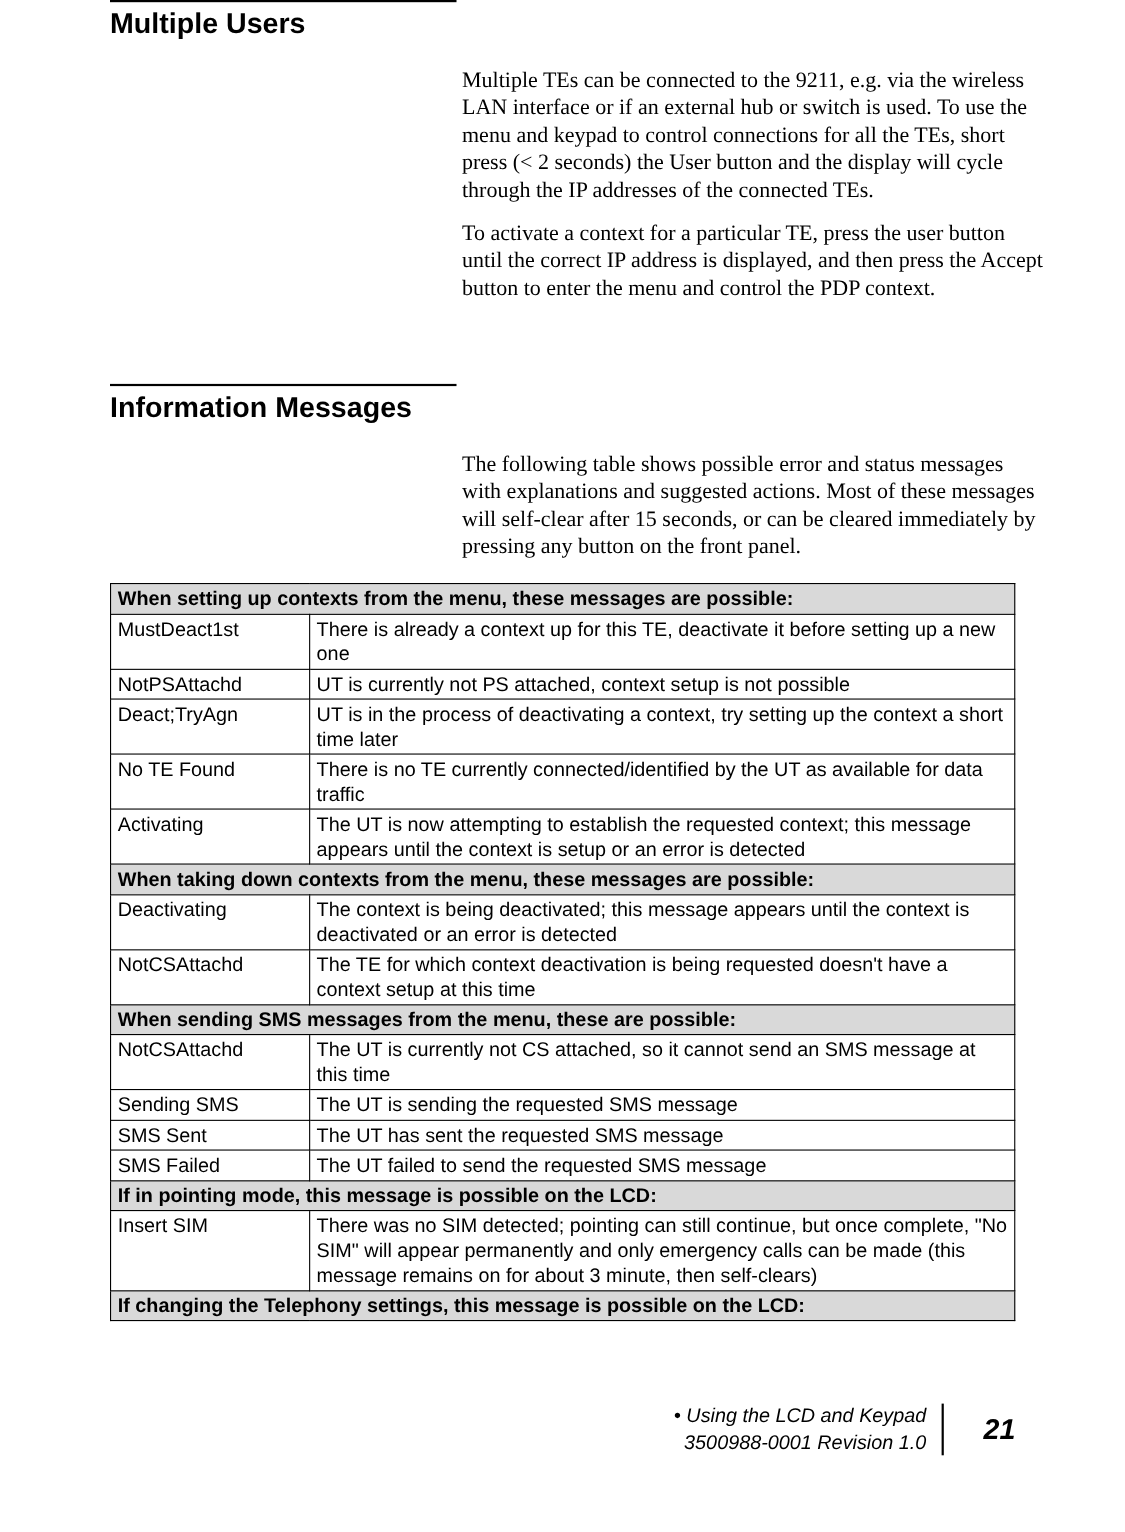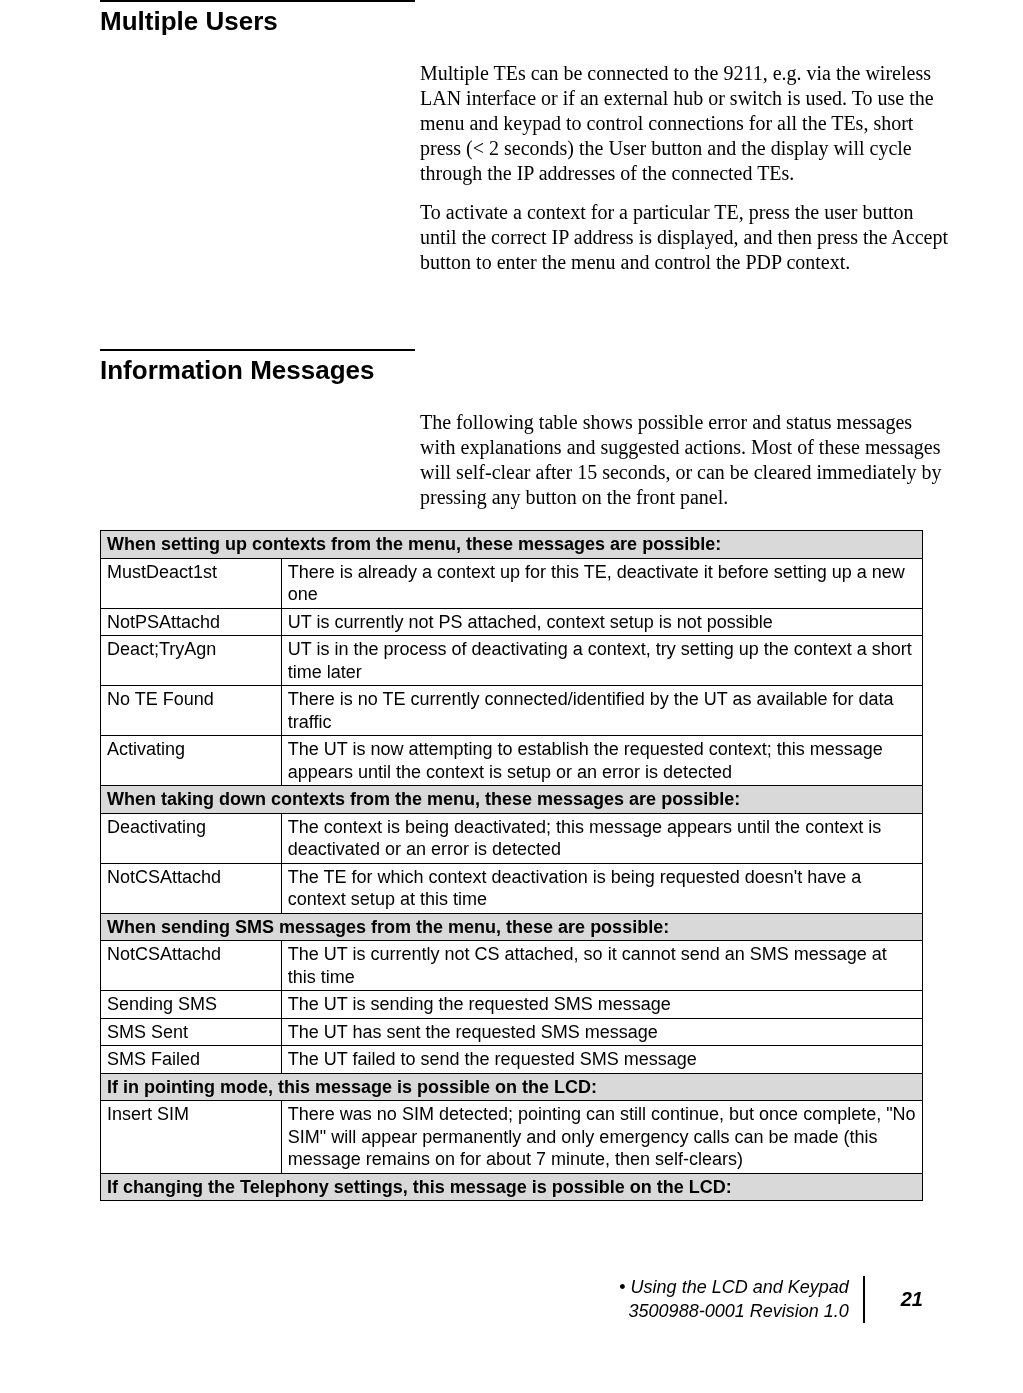--- a/index.html
+++ b/index.html
@@ -70,21 +70,21 @@
   .footer .footer-text {
     text-align: right;
     padding-right: 14px;
     border-right: 2px solid #000;
     line-height: 1.3;
   }
   .footer .pagenum {
     font-style: italic;
     font-weight: bold;
     font-family: Arial, Helvetica, sans-serif;
-    font-size: 20px;
+    font-size: 26px;
     padding-left: 18px;
   }
   .dot {
     font-style: normal;
   }
 </style>
 </head>
 <body>
 
 <div class="page">
@@ -155,21 +155,21 @@
         </tr>
         <tr>
           <td class="col-msg">SMS Failed</td>
           <td>The UT failed to send the requested SMS message</td>
         </tr>
         <tr class="header-row">
           <td colspan="2">If in pointing mode, this message is possible on the LCD:</td>
         </tr>
         <tr>
           <td class="col-msg">Insert SIM</td>
-          <td> There was no SIM detected; pointing can still continue, but once complete, "No SIM" will appear permanently and only emergency calls can be made (this message remains on for about 7 minute, then self-clears)</td>
+          <td> There was no SIM detected; pointing can still continue, but once complete, "No SIM" will appear permanently and only emergency calls can be made (this message remains on for about 3 minute, then self-clears)</td>
         </tr>
         <tr class="header-row">
           <td colspan="2">If changing the Telephony settings, this message is possible on the LCD:</td>
         </tr>
       </tbody>
   </table>
 
   <div class="footer">
     <div class="footer-text">
       <div><span class="dot">•</span><span> Using the LCD and Keypad</span></div>

